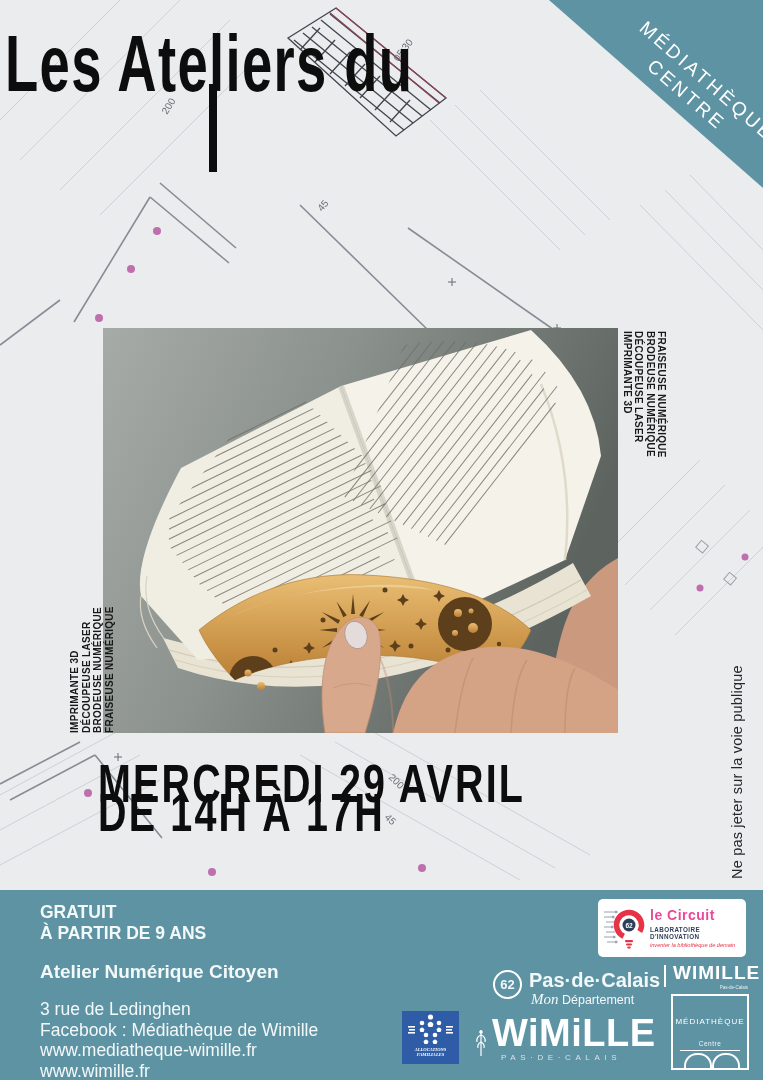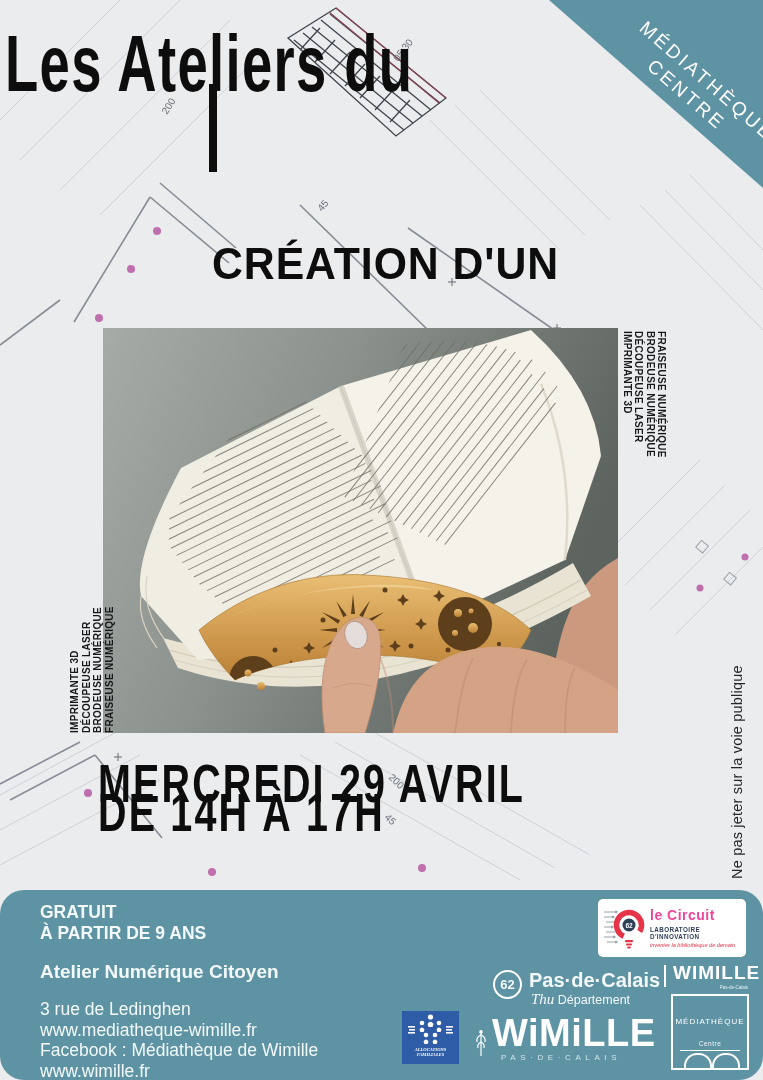--- a/index.html
+++ b/index.html
@@ -24,21 +24,21 @@
   
   .machines{font-weight:bold;font-size:10px;line-height:11.5px;letter-spacing:.3px;color:#17181a;}
   .machines div{white-space:nowrap;}
   .machines-right{position:absolute;left:621px;top:331px;writing-mode:vertical-lr;}
   .machines-left{position:absolute;left:69px;top:733px;transform:rotate(-90deg);transform-origin:0 0;}
   .notice{position:absolute;left:729px;top:879px;transform:rotate(-90deg);transform-origin:0 0;
     font-size:14.5px;color:#26272b;letter-spacing:.2px;white-space:nowrap;}
   
   .photo{position:absolute;left:103px;top:328px;width:515px;height:405px;overflow:hidden;}
   
-  .footer{position:absolute;left:0;top:890px;width:763px;height:190px;background:#5e93a4;color:#f3f8f9;border-radius:24px;}
+  .footer{position:absolute;left:0;top:890px;width:763px;height:190px;background:#5e93a4;color:#f3f8f9;}
   .f-info{position:absolute;left:40px;top:12px;}
   .f-bold{font-weight:bold;font-size:17.5px;line-height:21px;margin:0;}
   .f-org{font-weight:bold;font-size:19px;line-height:22px;margin:17px 0 16px 0;}
   .f-line{font-size:17.5px;line-height:20.5px;margin:0;font-weight:400;}
   
   .circuit-card{position:absolute;left:598px;top:9px;width:148px;height:58px;background:#fff;border-radius:5px;}
   .cc-text{position:absolute;left:52px;top:8px;width:92px;}
   .cc-name{font-size:14px;font-weight:bold;color:#ec4899;letter-spacing:.5px;margin:0;}
   .cc-sub{font-size:6.3px;font-weight:bold;color:#2d3e57;letter-spacing:.4px;margin:3px 0 0 0;}
   .cc-tag{font-size:5.6px;font-style:italic;color:#e63348;margin:2px 0 0 0;}
@@ -128,23 +128,20 @@
       <div>MÉDIATHÈQUE</div>
       <div>CENTRE</div>
     </div>
   </div>
 
   <div class="title-line ink" style="left:5px;top:18px;">
     <span class="scx" style="transform:scaleX(.68);">Les Ateliers du</span>
   </div>
   <div class="title-bar"></div>
 
-  <div class="sub-line ink" style="left:212px;top:238px;">
-    <span class="scx" style="transform:scaleX(.95);">CRÉATION D'UN</span>
-  </div>
 
   <div class="photo">
     <svg width="515" height="405" viewBox="0 0 515 405">
       <defs>
         <linearGradient id="pbg" x1="0" y1="0" x2="1" y2="0.35">
           <stop offset="0" stop-color="#a6aba7"></stop>
             <stop offset=".45" stop-color="#8b918d"></stop>
           <stop offset="1" stop-color="#5d6460"></stop>
         </linearGradient>
         <linearGradient id="wood" x1="0" y1="0" x2="0" y2="1">
@@ -264,22 +261,22 @@
   </div>
 
   <div class="notice">Ne pas jeter sur la voie publique</div>
 
   <div class="footer">
     <div class="f-info">
       <p class="f-bold">GRATUIT</p>
       <p class="f-bold">À PARTIR DE 9 ANS</p>
       <p class="f-org">Atelier Numérique Citoyen</p>
       <p class="f-line">3 rue de Ledinghen</p>
+      <p class="f-line">Facebook : Médiathèque de Wimille</p>
       <p class="f-line">www.mediatheque-wimille.fr</p>
-      <p class="f-line">Facebook : Médiathèque de Wimille</p>
       <p class="f-line">www.wimille.fr</p>
     </div>
 
     <div class="circuit-card">
       <svg style="position:absolute;left:4px;top:4px;" width="46" height="50" viewBox="0 0 46 50">
         <g stroke="#9aa3ad" stroke-width="1" fill="none">
           <path d="M2,9 H14 M2,14 H11 M4,19 H14 M2,24 H10 M4,29 H13 M2,34 H12 M5,39 H14"></path>
         </g>
         <g fill="#9aa3ad">
           <rect x="13" y="7.8" width="2.4" height="2.4"></rect>
@@ -301,21 +298,21 @@
         <p class="cc-name">le Circuit</p>
         <p class="cc-sub">LABORATOIRE D'INNOVATION</p>
         <p class="cc-tag">inventer la bibliothèque de demain</p>
       </div>
     </div>
 
     <div class="pdc">
       <div class="pdc-circle">62</div>
       <div class="pdc-name">Pas·de·Calais</div>
       <div class="pdc-tag">
-        <span class="script">Thu</span><span> Département</span>
+        <span class="script">Mon</span><span> Département</span>
       </div>
     </div>
 
     <div class="caf">
       <svg width="57" height="36" viewBox="0 0 57 36">
         <g fill="#fff">
           <circle cx="28.5" cy="6" r="2.6"></circle>
             <path d="M25.5,13 Q28.5,8.5 31.5,13 L30.5,16 H26.5 Z"></path>
           <circle cx="20" cy="12" r="2.3"></circle>
             <path d="M17.5,18.5 Q20,14.6 22.5,18.5 L21.6,21 H18.4 Z"></path>

